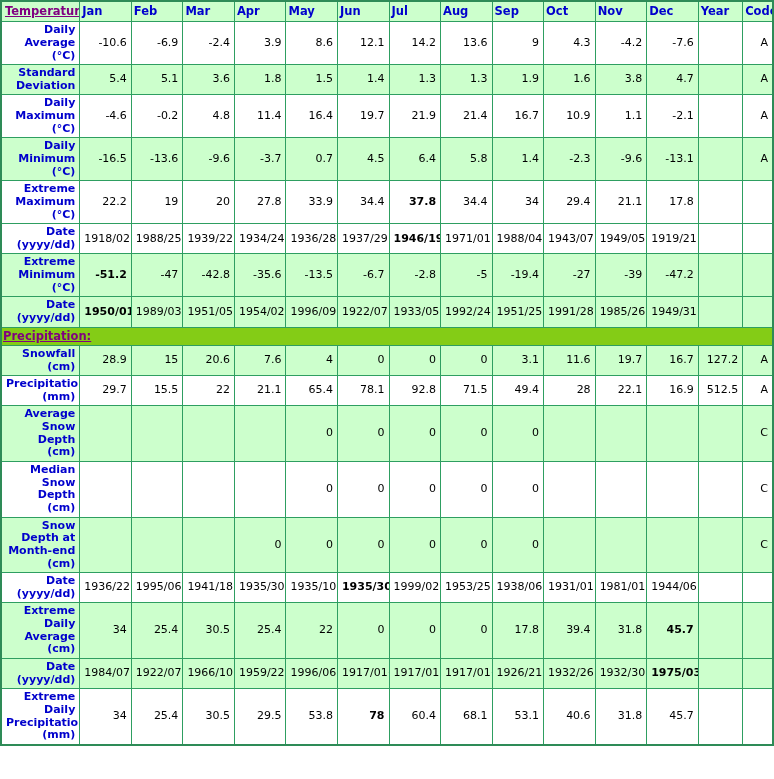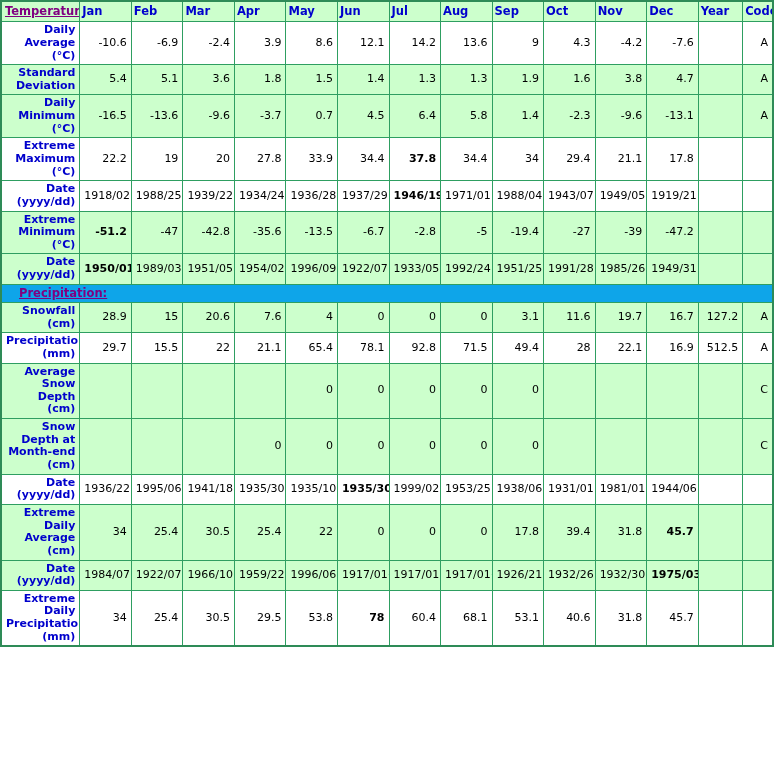--- a/index.html
+++ b/index.html
@@ -68,26 +68,26 @@
     color: #000000;
     font-size: 11.5px;
     padding-right: 4px;
   }
   
   tr.bg-white > td, tr.bg-white > th { background: #ffffff; }
   tr.bg-green > td, tr.bg-green > th { background: #ccffcc; }
 
   
   tr.section td {
-    background: #0ea5e9;
+    background: #84cc16;
     color: #800080;
     font-weight: bold;
     text-decoration: underline;
     text-align: left;
-    padding-left: 17px;
+    padding-left: 1px;
     font-size: 11.5px;
   }
 </style>
 </head>
 <body>
 
 <table class="climate">
   <colgroup>
     <col class="c-label">
     <col class="c-month">
@@ -152,20 +152,37 @@
         <td class="val">1.4</td>
         <td class="val">1.3</td>
         <td class="val">1.3</td>
         <td class="val">1.9</td>
         <td class="val">1.6</td>
         <td class="val">3.8</td>
         <td class="val">4.7</td>
         <td class="val"></td>
         <td class="code">A</td>
       </tr>
+      <tr class="bg-white">
+        <th class="rlabel">Daily Maximum (°C)</th>
+        <td class="val">-4.6</td>
+        <td class="val">-0.2</td>
+        <td class="val">4.8</td>
+        <td class="val">11.4</td>
+        <td class="val">16.4</td>
+        <td class="val">19.7</td>
+        <td class="val">21.9</td>
+        <td class="val">21.4</td>
+        <td class="val">16.7</td>
+        <td class="val">10.9</td>
+        <td class="val">1.1</td>
+        <td class="val">-2.1</td>
+        <td class="val"></td>
+        <td class="code">A</td>
+      </tr>
       <tr class="bg-green">
         <th class="rlabel">Daily Minimum (°C)</th>
         <td class="val">-16.5</td>
         <td class="val">-13.6</td>
         <td class="val">-9.6</td>
         <td class="val">-3.7</td>
         <td class="val">0.7</td>
         <td class="val">4.5</td>
         <td class="val">6.4</td>
         <td class="val">5.8</td>
@@ -291,20 +308,37 @@
         <td class="val">0</td>
         <td class="val">0</td>
         <td class="val">0</td>
         <td class="val">0</td>
         <td class="val"></td>
         <td class="val"></td>
         <td class="val"></td>
         <td class="val"></td>
         <td class="code">C</td>
       </tr>
+      <tr class="bg-white">
+        <th class="rlabel">Median Snow Depth (cm)</th>
+        <td class="val"></td>
+        <td class="val"></td>
+        <td class="val"></td>
+        <td class="val"></td>
+        <td class="val">0</td>
+        <td class="val">0</td>
+        <td class="val">0</td>
+        <td class="val">0</td>
+        <td class="val">0</td>
+        <td class="val"></td>
+        <td class="val"></td>
+        <td class="val"></td>
+        <td class="val"></td>
+        <td class="code">C</td>
+      </tr>
       <tr class="bg-green">
         <th class="rlabel">Snow Depth at Month-end (cm)</th>
         <td class="val"></td>
         <td class="val"></td>
         <td class="val"></td>
         <td class="val">0</td>
         <td class="val">0</td>
         <td class="val">0</td>
         <td class="val">0</td>
         <td class="val">0</td>

